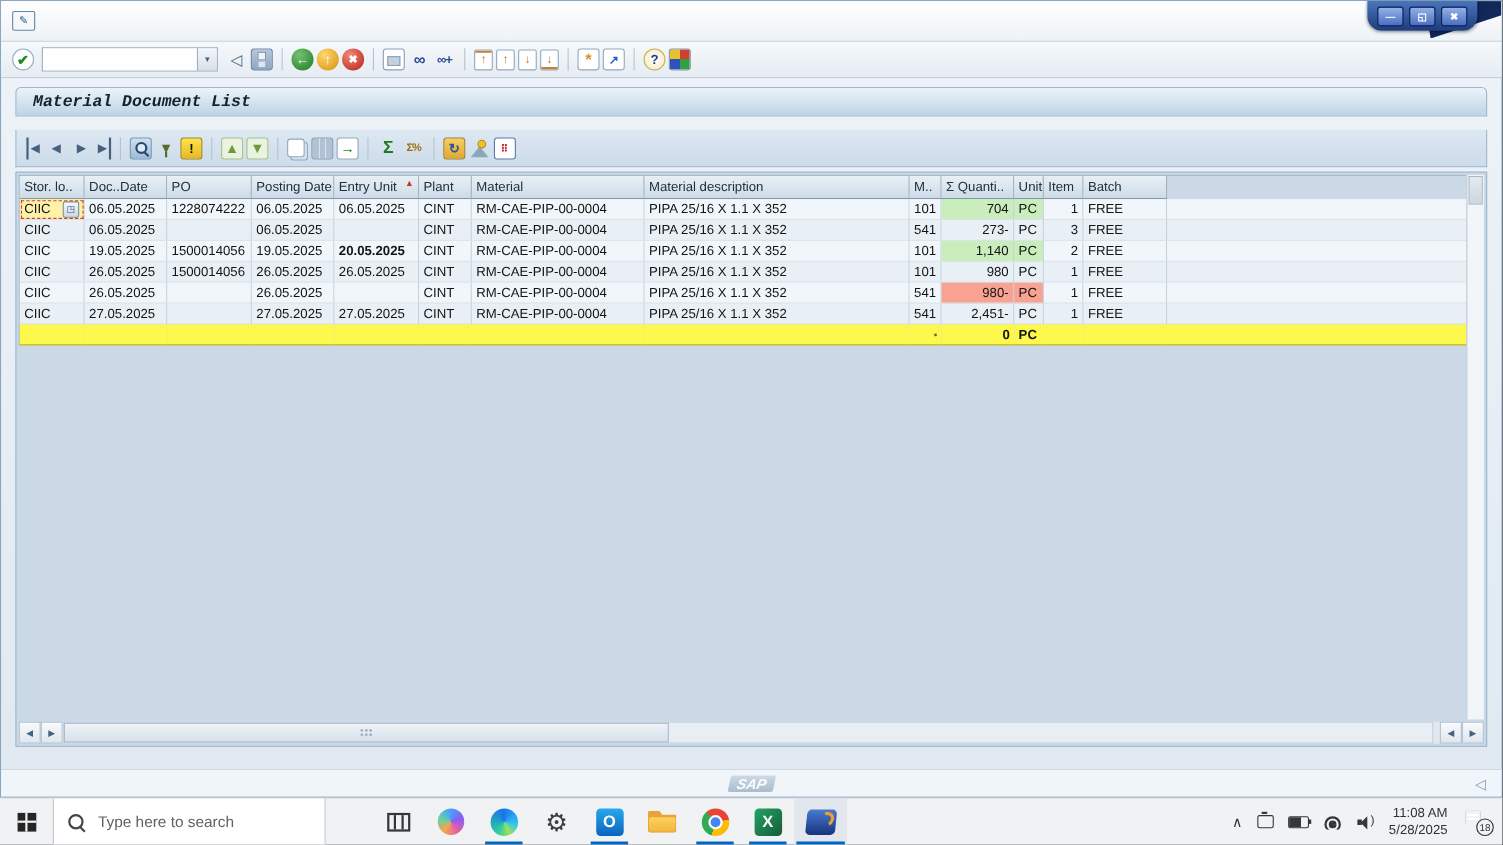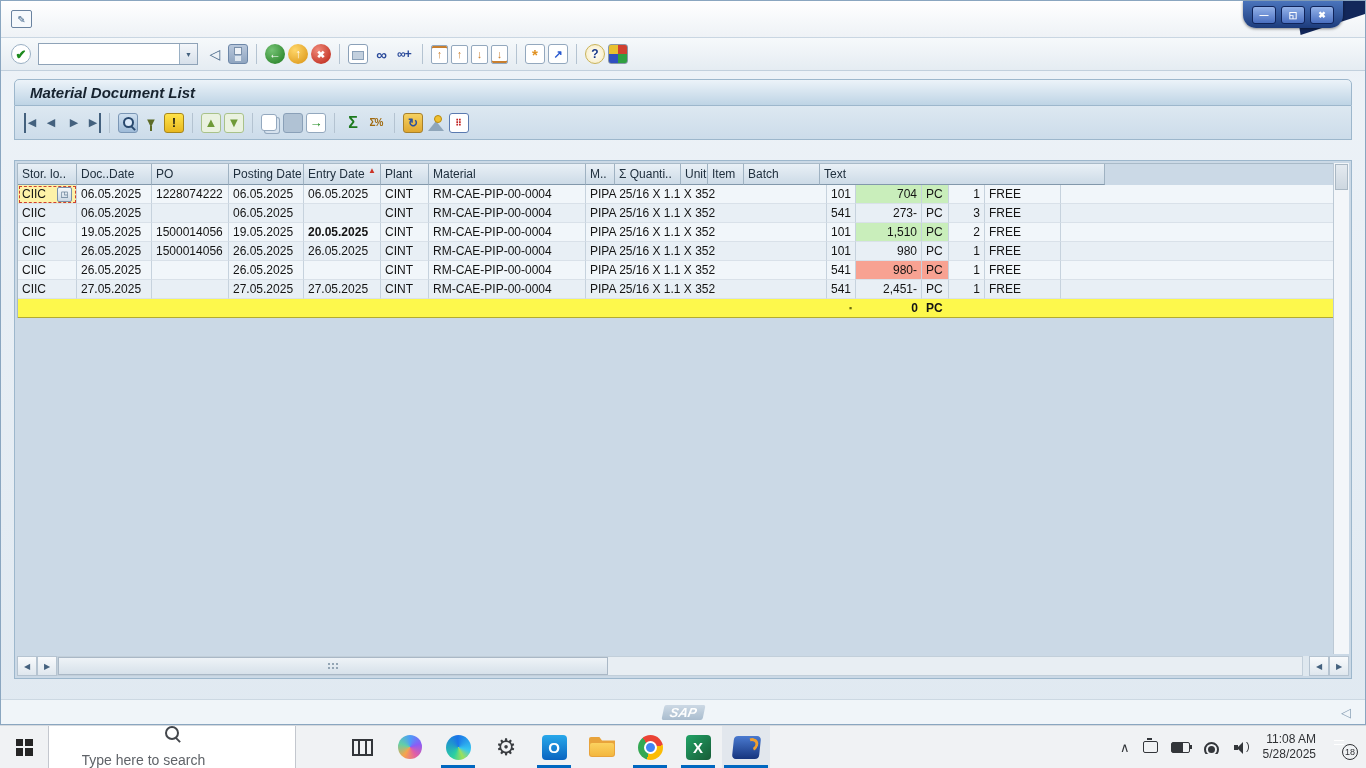--- a/index.html
+++ b/index.html
@@ -35,21 +35,21 @@
   .icon-find,.icon-find-next{color:#2a4a9a;font-weight:bold;font-size:15px;letter-spacing:-1px;}
   .icon-find-next{font-size:12px;}
   .icon-page-first,.icon-page-prev,.icon-page-next,.icon-page-last{width:17px;height:19px;background:#fff;border:1px solid #93a8be;color:#c87f2f;font-size:11px;font-weight:bold;border-radius:2px;}
   .icon-page-first{box-shadow:inset 0 2px 0 #c87f2f;}
   .icon-page-last{box-shadow:inset 0 -2px 0 #c87f2f;}
   .icon-new-session{background:#fff;border:1px solid #93a8be;color:#e09020;font-weight:bold;font-size:15px;}
   .icon-shortcut{background:#fff;border:1px solid #93a8be;color:#2a5ad0;font-weight:bold;font-size:11px;}
   .icon-help{background:radial-gradient(#ffffff,#f6e9b9);border:1px solid #c9b35a;border-radius:50%;color:#1a3a8a;font-weight:bold;}
   .icon-customize{background:conic-gradient(#d04030 0 25%,#30a040 0 50%,#3050c0 0 75%,#e8c030 0);border:1px solid #8898a8;}
   
-  .title-panel{margin:8px 13px 0;height:27px;background:linear-gradient(#ecf3f9,#bed4e5);border:1px solid #9db7cc;border-radius:5px 5px 0 0;display:flex;align-items:center;padding-left:15px;box-sizing:border-box;}
+  .title-panel{margin:8px 13px 12px;height:27px;background:linear-gradient(#ecf3f9,#bed4e5);border:1px solid #9db7cc;border-radius:5px 5px 0 0;display:flex;align-items:center;padding-left:15px;box-sizing:border-box;font-family:Liberation Mono, monospace;}
   .title-text{font-size:15px;font-weight:bold;font-style:italic;color:#16222e;}
   .appbar{margin:0 13px;height:34px;background:linear-gradient(#dde8f1,#ccdcea);border:1px solid #9db7cc;border-top:none;display:flex;align-items:center;gap:3px;padding:0 9px;box-sizing:border-box;}
   .icon-nav-first,.icon-nav-prev,.icon-nav-next,.icon-nav-last{color:#44617e;font-size:11px;border-radius:0;}
   .icon-nav-first{border-left:2px solid #44617e;width:14px;}
   .icon-nav-last{border-right:2px solid #44617e;width:14px;}
   .icon-detail{background:linear-gradient(#cfe0f0,#9fbbd8);border:1px solid #7a96b5;position:relative;}
   .icon-detail::before{content:"";position:absolute;top:3px;left:4px;width:7px;height:7px;border:2px solid #28486e;border-radius:50%;background:#dceafa;}
   .icon-detail::after{content:"";position:absolute;width:2px;height:6px;background:#28486e;left:13px;top:11px;transform:rotate(-45deg);}
   .icon-filter{color:#5d6b28;font-size:13px;position:relative;}
   .icon-filter::after{content:"";position:absolute;bottom:2px;left:9px;width:2px;height:5px;background:#5d6b28;}
@@ -60,21 +60,21 @@
   .icon-columns{background:linear-gradient(90deg,#b0c2d4 0 32%,#dce5ee 32% 36%,#b0c2d4 36% 64%,#dce5ee 64% 68%,#b0c2d4 68%);border:1px solid #8aa0b8;}
   .icon-export{background:#fff;border:1px solid #93a8be;color:#1e8a1e;font-weight:bold;font-size:13px;}
   .icon-sum{color:#1d7a1d;font-weight:bold;font-size:16px;}
   .icon-subtotal{color:#a06a10;font-weight:bold;font-size:10px;letter-spacing:-1px;}
   .icon-variant{background:linear-gradient(#f5d060,#e0a830);border:1px solid #a8802a;color:#2a50a0;font-weight:bold;font-size:12px;}
   .icon-user{position:relative;}
   .icon-user::before{content:"";position:absolute;bottom:2px;left:2px;border-left:8px solid transparent;border-right:8px solid transparent;border-bottom:10px solid #8fa6ba;}
   .icon-user::after{content:"";position:absolute;top:2px;left:8px;width:6px;height:6px;border-radius:50%;background:#f0c030;border:1px solid #b88a10;}
   .icon-stats{background:#fff;border:1px solid #5a7ab0;color:#c22222;font-size:9px;letter-spacing:1px;font-weight:bold;}
   
-  .main{flex:1;margin:20px 13px 0;background:#cbd9e6;border:1px solid #9db7cc;position:relative;overflow:hidden;box-sizing:border-box;}
+  .main{flex:1;margin:4px 13px 0;background:#cbd9e6;border:1px solid #9db7cc;position:relative;overflow:hidden;box-sizing:border-box;}
   .tbl{position:absolute;top:2px;left:2px;border-left:1px solid #a9bac8;border-top:1px solid #a9bac8;}
   .tr{display:flex;}
   .th{flex:none;height:21px;box-sizing:border-box;background:linear-gradient(#e9f0f6,#cddbe7);border-right:1px solid #9fb2c2;border-bottom:1px solid #8298ab;font-size:12px;color:#20303e;padding:2px 4px;white-space:nowrap;overflow:hidden;display:flex;align-items:center;}
   .th .sort{color:#cc3326;font-size:8px;margin-left:auto;padding-left:2px;transform:translateY(-4px);}
   .td{flex:none;height:19px;box-sizing:border-box;font-size:12px;color:#141414;padding:1px 4px;border-right:1px solid #c6d2dd;border-bottom:1px solid #d9e1e9;white-space:nowrap;overflow:hidden;display:flex;align-items:center;background:#f1f6fa;}
   .tr.alt .td{background:#e8eff5;}
   .td.r{justify-content:flex-end;}
   .td.pos{background:#c9eebb;}
   .td.neg{background:#f8a292;}
   .td.selcell{background:#fdf2a8;outline:1px dashed #d04030;outline-offset:-2px;}
@@ -92,21 +92,21 @@
   .hscroll .right-pair{margin-left:6px;display:flex;}
   
   .band{height:20px;}
   .statusbar{height:24px;background:#f0f5f9;border-top:1px solid #ccd8e2;display:flex;align-items:center;justify-content:center;position:relative;}
   .sap-wm{transform:skewX(-12deg);background:linear-gradient(#c9d6e3,#a2b7ca);color:#fff;font-weight:bold;font-style:italic;font-size:13px;padding:0 7px;border-radius:2px;opacity:.9;}
   .status-collapse{position:absolute;right:14px;color:#8aa0b6;font-size:13px;}
   
   .taskbar{height:42px;background:#f0f2f4;border-top:1px solid #d5d9de;display:flex;align-items:stretch;}
   .tb-start{width:48px;display:flex;align-items:center;justify-content:center;}
   .ic-start{width:17px;height:17px;background:linear-gradient(#f0f2f4,#f0f2f4) center/2px 100% no-repeat,linear-gradient(#f0f2f4,#f0f2f4) center/100% 2px no-repeat,#252525;}
-  .search{width:248px;background:#fff;border:1px solid #c3c7ce;border-top:none;border-bottom:none;display:flex;align-items:center;gap:11px;padding:0 13px;box-sizing:border-box;flex-direction:column;}
+  .search{width:248px;background:#fff;border:1px solid #c3c7ce;border-top:none;border-bottom:none;display:flex;align-items:center;gap:11px;padding:0 13px;box-sizing:border-box;}
   .mag{width:10px;height:10px;border:2px solid #43464b;border-radius:50%;position:relative;flex:none;}
   .mag::after{content:"";position:absolute;width:2px;height:6px;background:#43464b;left:10px;top:9px;transform:rotate(-45deg);}
   .search input{border:none;outline:none;flex:1;font:14px "Liberation Sans",sans-serif;color:#3c4043;min-width:0;background:transparent;}
   .search input::placeholder{color:#5f6368;opacity:1;}
   .tb-apps{display:flex;margin-left:42px;}
   .tb-slot{width:48px;display:flex;align-items:center;justify-content:center;position:relative;flex:none;}
   .tb-slot.open::after{content:"";position:absolute;bottom:0;left:7px;right:7px;height:3px;background:#0067c0;}
   .tb-slot.active{background:#e2e7ed;}
   .tb-slot.active::after{left:2px;right:2px;}
   .ic-task-view{width:17px;height:13px;border:2px solid #33363a;position:relative;}
@@ -230,46 +230,46 @@
             <span class="th" style="width: 75px;">
               <span>Doc..Date</span>
             </span>
             <span class="th" style="width: 77px;">
               <span>PO</span>
             </span>
             <span class="th" style="width: 75px;">
               <span>Posting Date</span>
             </span>
             <span class="th" style="width: 77px;">
-              <span>Entry Date</span>
+              <span>Entry Unit</span>
               <span class="sort">▲</span>
             </span>
             <span class="th" style="width: 48px;">
               <span>Plant</span>
             </span>
             <span class="th" style="width: 157px;">
               <span>Material</span>
             </span>
+            <span class="th" style="width: 241px;">
+              <span>Material description</span>
+            </span>
             <span class="th" style="width: 29px;">
               <span>M..</span>
             </span>
             <span class="th" style="width: 66px;">
               <span>Σ Quanti..</span>
             </span>
             <span class="th" style="width: 27px;">
               <span>Unit</span>
             </span>
             <span class="th" style="width: 36px;">
               <span>Item</span>
             </span>
             <span class="th" style="width: 76px;">
               <span>Batch</span>
-            </span>
-            <span class="th" style="width: 285px;">
-              <span>Text</span>
             </span>
           </div>
         <div class="tbody">
             <div class="tr">
               <span class="td selcell" style="width: 59px;">
                 <span>CIIC</span>
                 <span class="cellbtn">◳</span>
               </span>
               <span class="td" style="width: 75px;">06.05.2025</span>
               <span class="td" style="width: 77px;">1228074222</span>
@@ -304,21 +304,21 @@
             <div class="tr">
               <span class="td" style="width: 59px;">CIIC</span>
               <span class="td" style="width: 75px;">19.05.2025</span>
               <span class="td" style="width: 77px;">1500014056</span>
               <span class="td" style="width: 75px;">19.05.2025</span>
               <span class="td" style="width: 77px; font-weight: bold;">20.05.2025</span>
               <span class="td" style="width: 48px;">CINT</span>
               <span class="td" style="width: 157px;">RM-CAE-PIP-00-0004</span>
               <span class="td" style="width: 241px;">PIPA 25/16 X 1.1 X 352</span>
               <span class="td" style="width: 29px;">101</span>
-              <span class="td r pos" style="width: 66px;">1,510</span>
+              <span class="td r pos" style="width: 66px;">1,140</span>
               <span class="td pos" style="width: 27px;">PC</span>
               <span class="td r" style="width: 36px;">2</span>
               <span class="td" style="width: 76px;">FREE</span>
               <span class="td" style="width: 285px;"></span>
             </div>
             <div class="tr alt">
               <span class="td" style="width: 59px;">CIIC</span>
               <span class="td" style="width: 75px;">26.05.2025</span>
               <span class="td" style="width: 77px;">1500014056</span>
               <span class="td" style="width: 75px;">26.05.2025</span>

